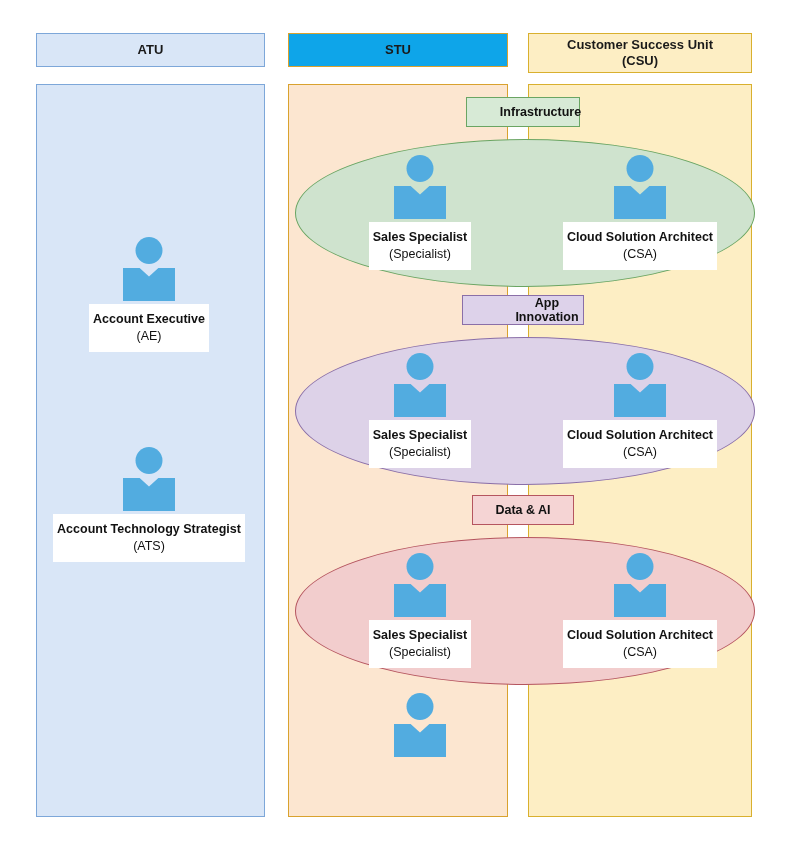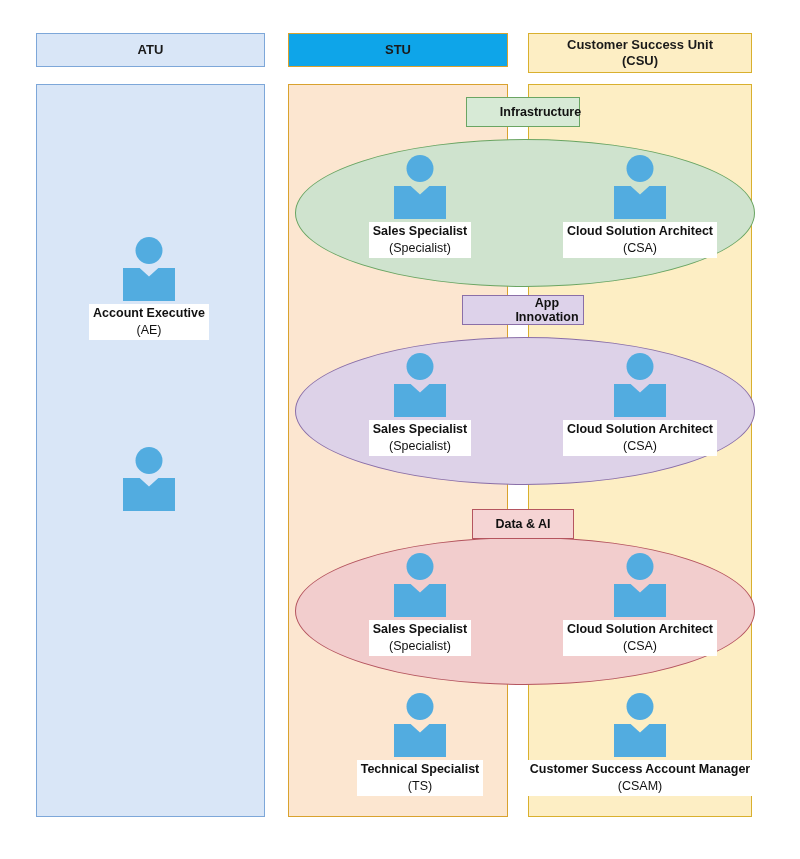--- a/index.html
+++ b/index.html
@@ -25,32 +25,32 @@
   #ell-infra{left:295px;top:139px;width:460px;height:148px;background:#cfe3ce;border-color:#6aa563;}
   #ell-app{left:295px;top:337px;width:460px;height:148px;background:#ddd2e8;border-color:#8a6fa8;}
   #ell-data{left:295px;top:537px;width:460px;height:148px;background:#f2cdcd;border-color:#b5555f;}
 
   
   .pill{position:absolute;box-sizing:border-box;border-width:1.5px;border-style:solid;
     display:flex;align-items:center;justify-content:center;text-align:center;
     font-size:12.5px;font-weight:bold;color:#111;height:30px;}
   #pill-infra{left:466px;top:97px;width:114px;background:#d7ead6;border-color:#6aa563;padding-left:35px;}
   #pill-app{left:462px;top:295px;width:122px;background:#ddd2ea;border-color:#8a6fa8;padding-left:48px;}
-  #pill-data{left:472px;top:495px;width:102px;background:#f5d4d4;border-color:#b5555f;margin-top:14px;}
+  #pill-data{left:472px;top:495px;width:102px;background:#f5d4d4;border-color:#b5555f;}
 
   
   .person{position:absolute;display:flex;flex-direction:column;align-items:center;}
   .person-icon{position:relative;width:56px;height:64px;}
   .person-icon .head{position:absolute;left:50%;top:0;transform:translateX(-50%);
     width:27px;height:27px;border-radius:50%;background:#52ace0;}
   .person-icon .body-shape{position:absolute;left:50%;top:31px;transform:translateX(-50%);
     width:52px;height:33px;background:#52ace0;
     clip-path:polygon(0% 0%, 32% 0%, 50% 26%, 68% 0%, 100% 0%, 100% 100%, 0% 100%);}
   .person-label{margin-top:3px;background:#ffffff;color:#111;font-size:12.5px;
-    font-weight:bold;line-height:1.35;text-align:center;padding:1px 4px;white-space:nowrap;}
+    font-weight:bold;line-height:1.35;text-align:center;padding:7px 4px;white-space:nowrap;}
   .person-label .sub{font-weight:normal;display:block;}
 
   
   #p-ae{left:58px;top:237px;width:182px;}
   #p-ats{left:48px;top:447px;width:202px;}
   #p-infra-ss{left:330px;top:155px;width:180px;}
   #p-infra-csa{left:540px;top:155px;width:200px;}
   #p-app-ss{left:330px;top:353px;width:180px;}
   #p-app-csa{left:540px;top:353px;width:200px;}
   #p-data-ss{left:330px;top:553px;width:180px;}
@@ -102,20 +102,24 @@
     <div class="person-label">
       <span>Account Executive</span>
       <span class="sub">(AE)</span>
     </div>
   </div>
 
   <div class="person" id="p-ats">
     <div class="person-icon">
       <div class="head"></div>
       <div class="body-shape"></div>
+    </div>
+    <div class="person-label">
+      <span>Account Technology Strategist</span>
+      <span class="sub">(ATS)</span>
     </div>
   </div>
 
   <div class="person" id="p-infra-ss">
     <div class="person-icon">
       <div class="head"></div>
       <div class="body-shape"></div>
     </div>
     <div class="person-label">
       <span>Sales Specialist</span>
@@ -176,30 +180,16 @@
       <span>Cloud Solution Architect</span>
       <span class="sub">(CSA)</span>
     </div>
   </div>
 
   <div class="person" id="p-ts">
     <div class="person-icon">
       <div class="head"></div>
       <div class="body-shape"></div>
     </div>
-    <div class="person-label">
-      <span>Technical Specialist</span>
-      <span class="sub">(TS)</span>
-    </div>
   </div>
 
-  <div class="person" id="p-csam">
-    <div class="person-icon">
-      <div class="head"></div>
-      <div class="body-shape"></div>
-    </div>
-    <div class="person-label">
-      <span>Customer Success Account Manager</span>
-      <span class="sub">(CSAM)</span>
-    </div>
-  </div>
 
 </div>
 
 </body></html>

